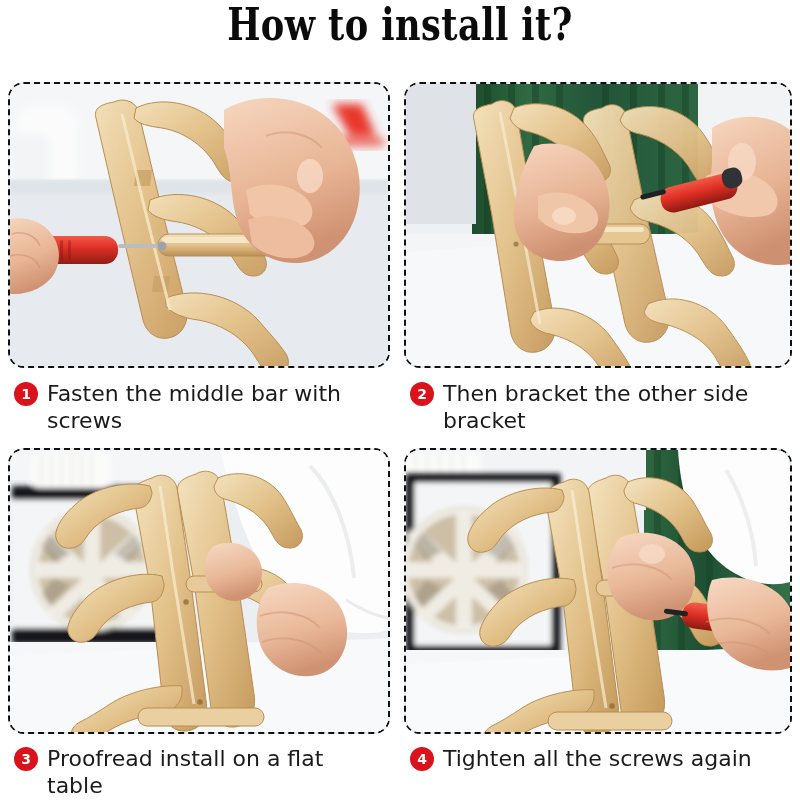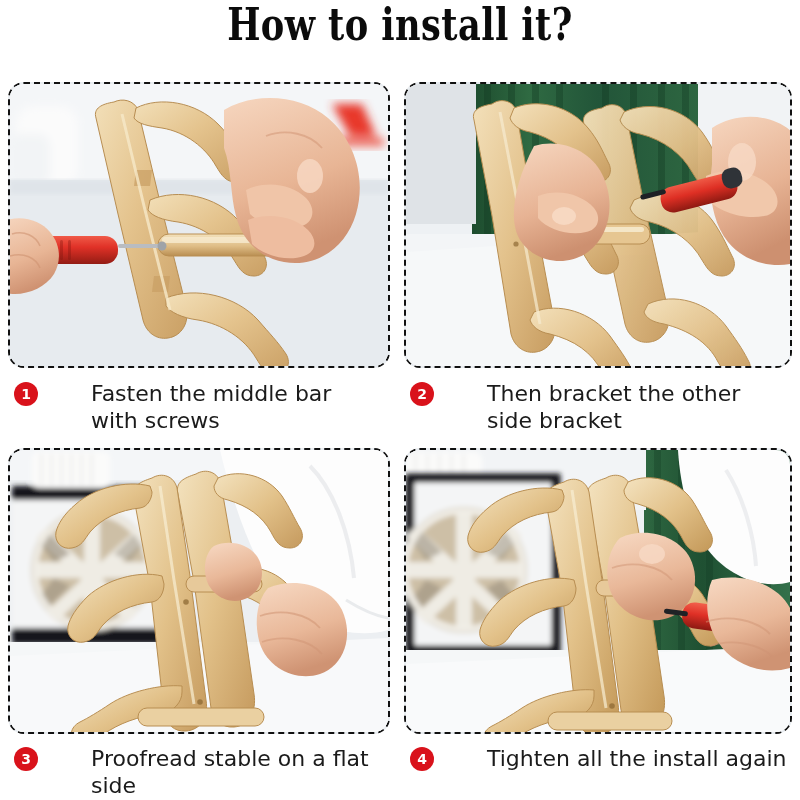--- a/index.html
+++ b/index.html
@@ -82,21 +82,21 @@
     margin-top: 2px;
     border-radius: 50%;
     background: #d9121b;
     color: #ffffff;
     font-size: 14px;
     font-weight: 700;
     line-height: 24px;
     text-align: center;
     font-family: "DejaVu Sans", "Liberation Sans", sans-serif;
   }
-  .caption-text { flex: 1 1 auto; margin-left: 44px; }
+  .caption-text { flex: 1 1 auto; }
 </style>
 </head>
 <body>
 
 <div id="page">
 
   <div class="title">How to install it?</div>
 
   <div class="panel" id="panel-1">
     <svg class="photo" viewBox="0 0 378 282" preserveAspectRatio="none">
@@ -570,21 +570,21 @@
     <div class="caption-text">Fasten the middle bar with screws</div>
   </div>
 
   <div class="caption" id="caption-2">
     <div class="badge">2</div>
     <div class="caption-text">Then bracket the other side bracket</div>
   </div>
 
   <div class="caption" id="caption-3">
     <div class="badge">3</div>
-    <div class="caption-text">Proofread stable on a flat side</div>
+    <div class="caption-text">Proofread install on a flat table</div>
   </div>
 
   <div class="caption" id="caption-4">
     <div class="badge">4</div>
-    <div class="caption-text">Tighten all the install again</div>
+    <div class="caption-text">Tighten all the screws again</div>
   </div>
 
 </div>
 
 </body></html>

